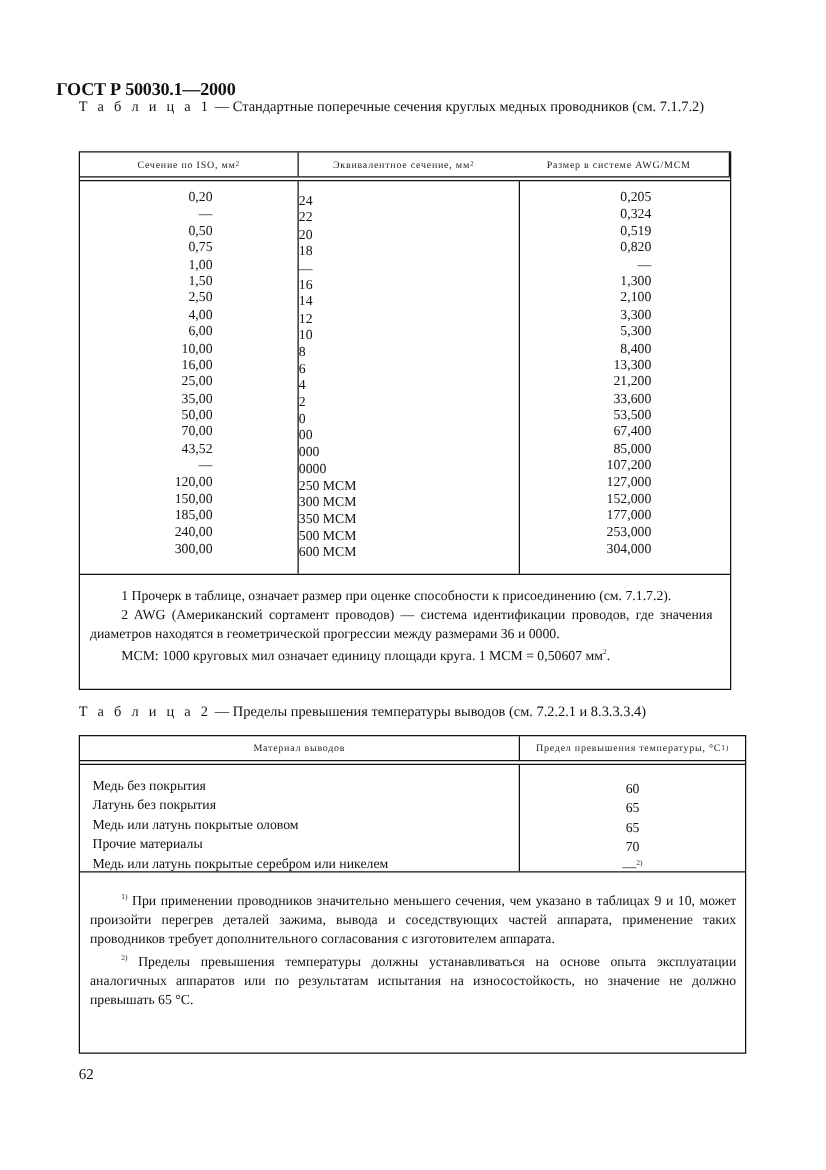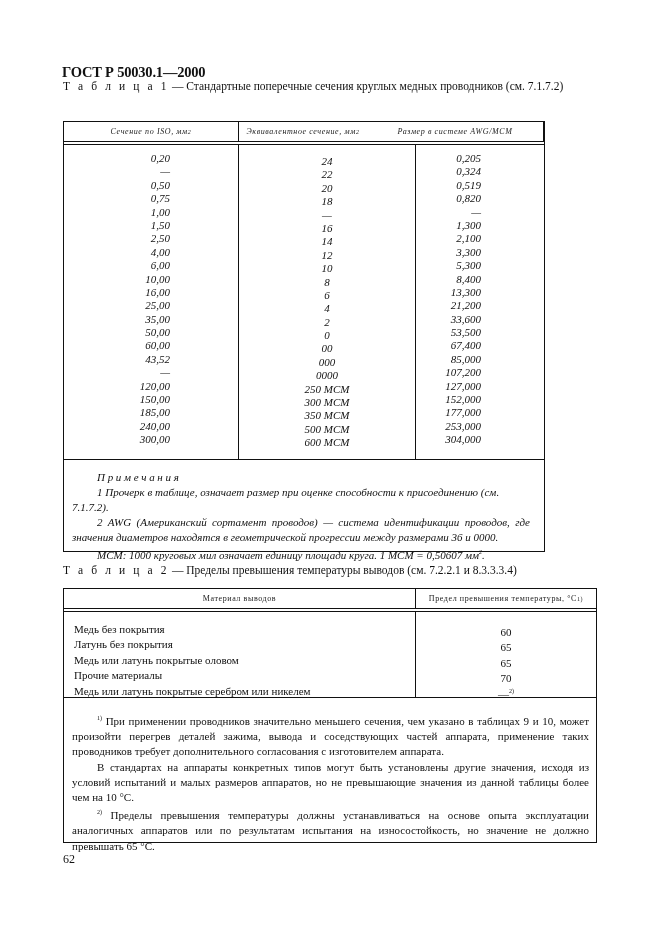--- a/index.html
+++ b/index.html
@@ -1,39 +1,39 @@
 <!DOCTYPE html>
 <html><head>
 <meta charset="utf-8">
 <style>
   html, body { margin: 0; padding: 0; background: #ffffff; }
   body { width: 661px; height: 936px; position: relative; overflow: hidden;
          font-family: "Liberation Serif", "DejaVu Serif", serif; color: #111; }
   .abs { position: absolute; }
-  .doc-title { left: 62px; top: 64px; font-size: 14.5px; font-weight: bold; letter-spacing: -0.2px; }
+  .doc-title { left: 45px; top: 64px; font-size: 14.5px; font-weight: bold; letter-spacing: -0.2px; }
   .caption { font-size: 11.5px; white-space: nowrap; }
   .caption .sp { letter-spacing: 2.6px; }
   .t1-caption { left: 63px; top: 80px; }
   .t2-caption { left: 63px; top: 564px; }
 
   
-  .t1 { left: 63px; top: 121px; width: 482px; font-style: italic; }
+  .t1 { left: 63px; top: 121px; width: 522px; }
   .box { border: 1.4px solid #111; box-sizing: border-box; }
   .hdr-row { display: flex; height: 20px; border-bottom: 1.2px solid #111; box-sizing: border-box; }
   .hdr-cell { font-size: 8px; letter-spacing: 0.6px; display: flex; align-items: center; justify-content: center; box-sizing: border-box; color: #222; }
   .hdr-cell sup { font-size: 6px; }
   .dbl { height: 2px; border-bottom: 1.2px solid #111; }
   .t1 .c1 { width: 175px; border-right: 1.2px solid #111; }
   .t1 .c2 { width: 177px; border-right: 1.2px solid #111; }
   .t1 .c3 { flex: 1; }
   .body-row { display: flex; height: 314px; }
   .col { box-sizing: border-box; padding-top: 7px; font-size: 11px; line-height: 13.4px; }
   .col .v { white-space: nowrap; height: 13.4px; }
   .t1 .col.c1 .v { text-align: right; padding-right: 68px; }
-  .t1 .col.c2 .v { text-align: center; padding-top: 3px; height: 10.4px; }
+  .t1 .col.c2 .v { text-align: left; padding-top: 3px; height: 10.4px; }
   .t1 .col.c3 .v { text-align: right; padding-right: 63px; }
   .notes { height: 92px; border-top: 1.4px solid #111; padding: 10px 14px 0 8px; font-size: 11px; line-height: 15px; box-sizing: border-box; }
   .notes .ind { text-indent: 25px; }
   .notes .spaced { letter-spacing: 2.7px; }
   .notes .just { text-align: justify; text-align-last: auto; }
   sup.s { font-size: 6px; vertical-align: super; }
 
   
   .t2 { left: 63px; top: 588px; width: 534px; }
   .t2 .c1 { width: 352px; border-right: 1.2px solid #111; }
@@ -77,21 +77,21 @@
         <div class="v">1,00</div>
         <div class="v">1,50</div>
         <div class="v">2,50</div>
         <div class="v">4,00</div>
         <div class="v">6,00</div>
         <div class="v">10,00</div>
         <div class="v">16,00</div>
         <div class="v">25,00</div>
         <div class="v">35,00</div>
         <div class="v">50,00</div>
-        <div class="v">60,00</div>
+        <div class="v">70,00</div>
         <div class="v">43,52</div>
         <div class="v">—</div>
         <div class="v">120,00</div>
         <div class="v">150,00</div>
         <div class="v">185,00</div>
         <div class="v">240,00</div>
         <div class="v">300,00</div>
       </div>
     <div class="col c2" id="t1-awg">
         <div class="v">24</div>
@@ -136,21 +136,20 @@
         <div class="v">85,000</div>
         <div class="v">107,200</div>
         <div class="v">127,000</div>
         <div class="v">152,000</div>
         <div class="v">177,000</div>
         <div class="v">253,000</div>
         <div class="v">304,000</div>
       </div>
   </div>
   <div class="notes">
-    <div class="ind spaced">Примечания</div>
     <div class="ind">1 Прочерк в таблице, означает размер при оценке способности к присоединению (см. 7.1.7.2).</div>
     <div class="ind just">2 AWG (Американский сортамент проводов) — система идентификации проводов, где значения диаметров находятся в геометрической прогрессии между размерами 36 и 0000.</div>
     <div class="ind"><span>MCM: 1000 круговых мил означает единицу площади круга. 1 MCM = 0,50607 мм</span><sup class="s">2</sup><span>.</span></div>
   </div>
 </div>
 
 <div class="abs caption t2-caption"><span class="sp">Т а б л и ц а 2</span><span> — Пределы превышения температуры выводов (см. 7.2.2.1 и 8.3.3.3.4)</span></div>
 
 <div class="abs t2 box">
   <div class="hdr-row">
@@ -174,18 +173,17 @@
     <div class="col c2" id="t2-lim">
         <div class="v"><span>60</span><sup class="s"></sup></div>
         <div class="v"><span>65</span><sup class="s"></sup></div>
         <div class="v"><span>65</span><sup class="s"></sup></div>
         <div class="v"><span>70</span><sup class="s"></sup></div>
         <div class="v"><span>—</span><sup class="s">2)</sup></div>
       </div>
   </div>
   <div class="fn">
     <p><sup class="s">1)</sup><span> При применении проводников значительно меньшего сечения, чем указано в таблицах 9 и 10, может произойти перегрев деталей зажима, вывода и соседствующих частей аппарата, применение таких проводников требует дополнительного согласования с изготовителем аппарата.</span></p>
-    <p>В стандартах на аппараты конкретных типов могут быть установлены другие значения, исходя из условий испытаний и малых размеров аппаратов, но не превышающие значения из данной таблицы  более чем на 10 °С.</p>
     <p><sup class="s">2)</sup><span> Пределы превышения температуры должны устанавливаться на основе опыта эксплуатации аналогичных аппаратов или по результатам испытания на износостойкость, но значение не должно превышать 65 °С.</span></p>
   </div>
 </div>
 
 <div class="abs page-num">62</div>
 
 </body></html>

